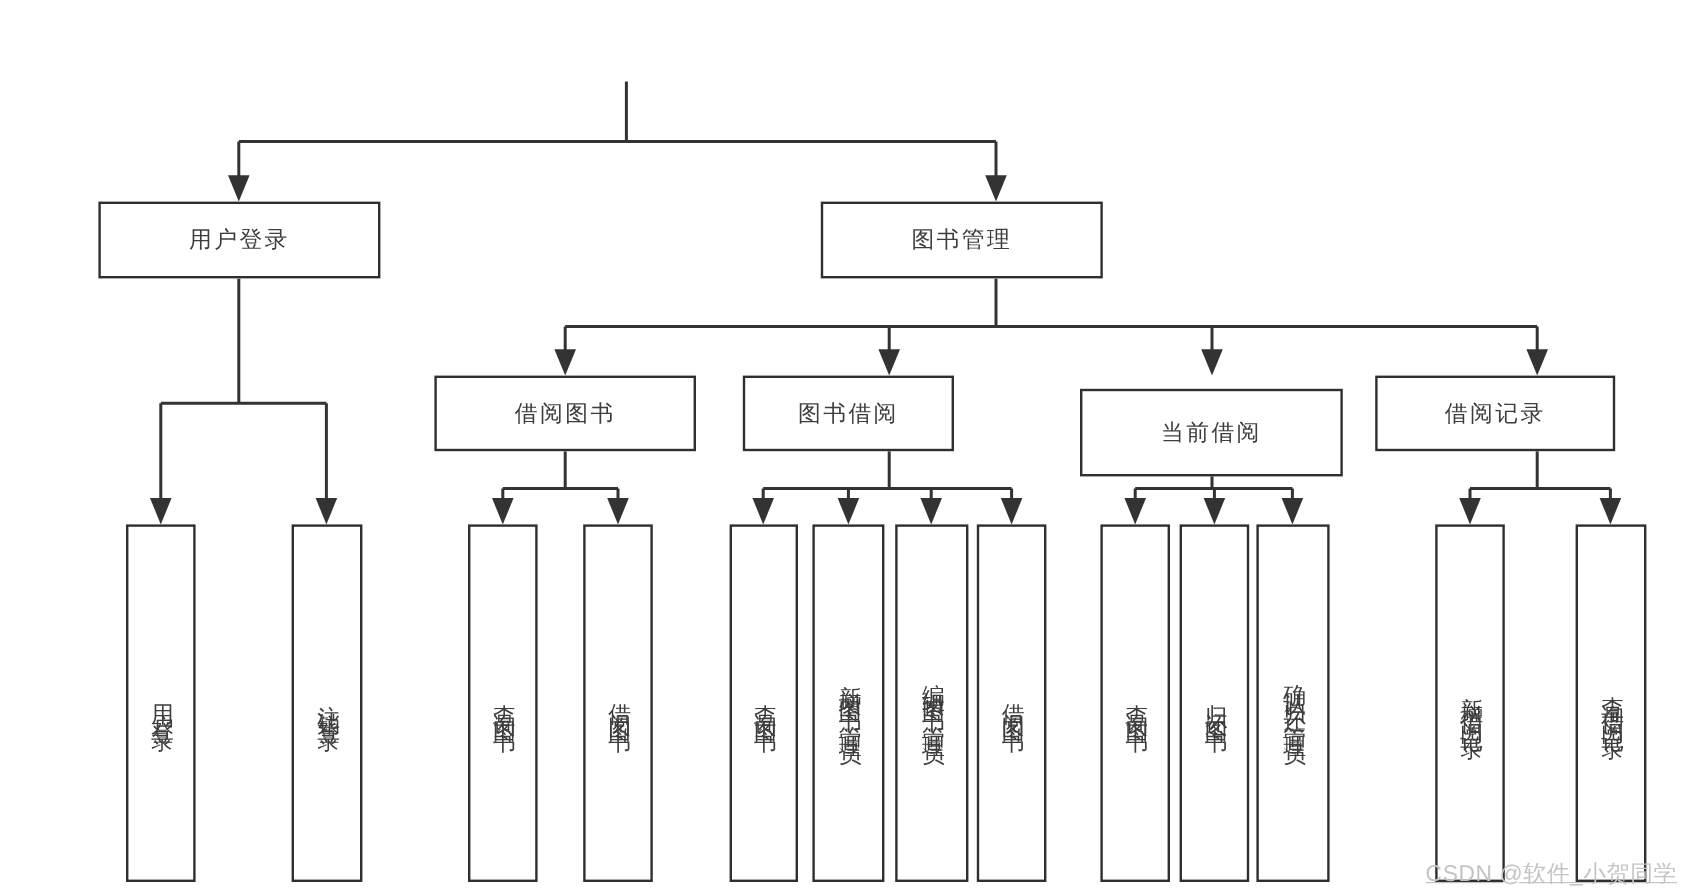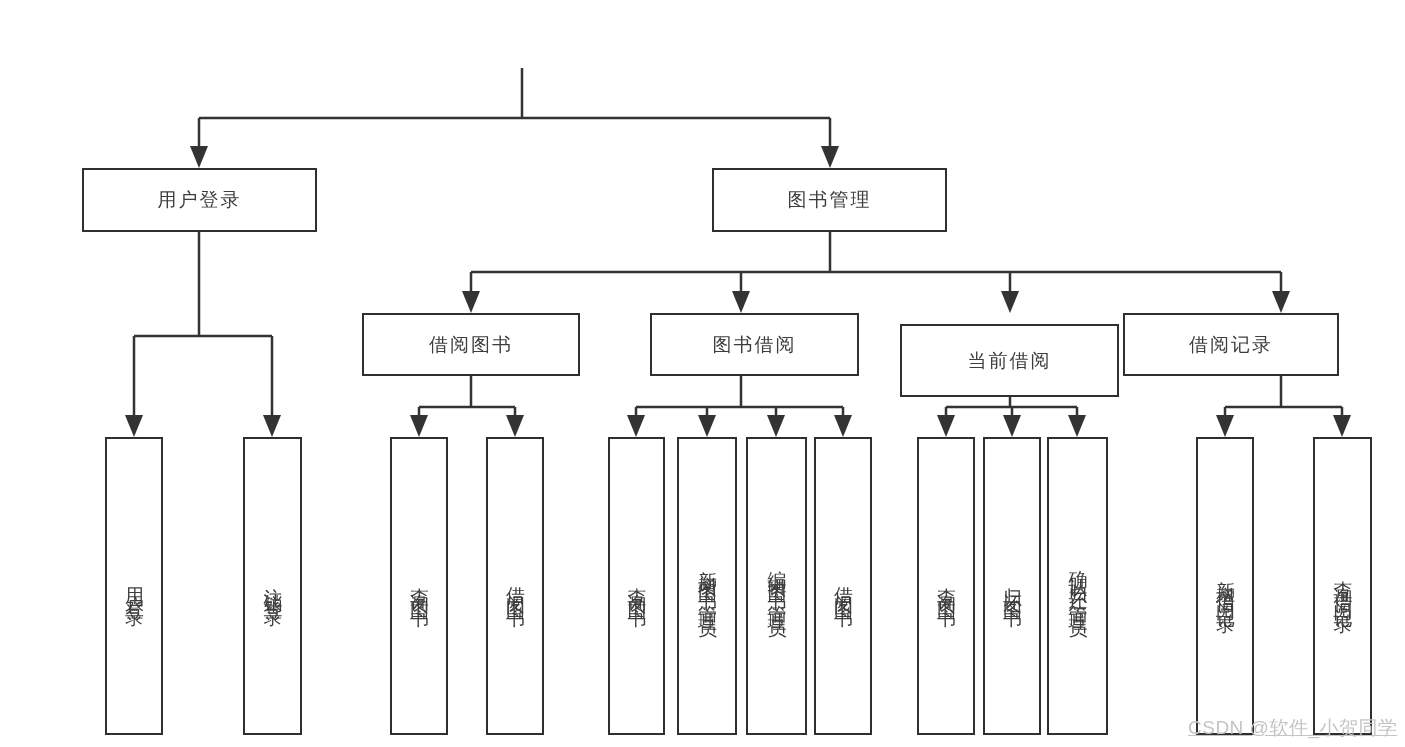--- a/index.html
+++ b/index.html
@@ -67,26 +67,26 @@
     <polygon points="1003,415 1021,415 1012,437"></polygon>
     <polygon points="1068,415 1086,415 1077,437"></polygon>
 
     <path d="M1281 376 V407 M1225 407 H1342 M1225 407 V419 M1342 407 V419"></path>
     <polygon points="1216,415 1234,415 1225,437"></polygon>
     <polygon points="1333,415 1351,415 1342,437"></polygon>
   </svg>
 
 
   <div class="hbox" style="left:82px;top:168px;width:235px;height:64px">用户登录</div>
-  <div class="hbox" style="left:712px;top:168px;width:235px;height:64px">图书管理</div>
+  <div class="hbox" style="left:684px;top:168px;width:235px;height:64px">图书管理</div>
 
   <div class="hbox" style="left:362px;top:313px;width:218px;height:63px">借阅图书</div>
-  <div class="hbox" style="left:650px;top:313px;width:209px;height:63px">图书借阅</div>
+  <div class="hbox" style="left:619px;top:313px;width:176px;height:63px">图书借阅</div>
   <div class="hbox" style="left:900px;top:324px;width:219px;height:73px">当前借阅</div>
-  <div class="hbox" style="left:1123px;top:313px;width:216px;height:63px">借阅记录</div>
+  <div class="hbox" style="left:1146px;top:313px;width:200px;height:63px">借阅记录</div>
 
   <div class="vbox" style="left:105px;top:437px;width:58px;height:298px">
     <span class="vtext">用户登录</span>
   </div>
   <div class="vbox" style="left:243px;top:437px;width:59px;height:298px">
     <span class="vtext">注销登录</span>
   </div>
 
   <div class="vbox" style="left:390px;top:437px;width:58px;height:298px">
     <span class="vtext">查询图书</span>

